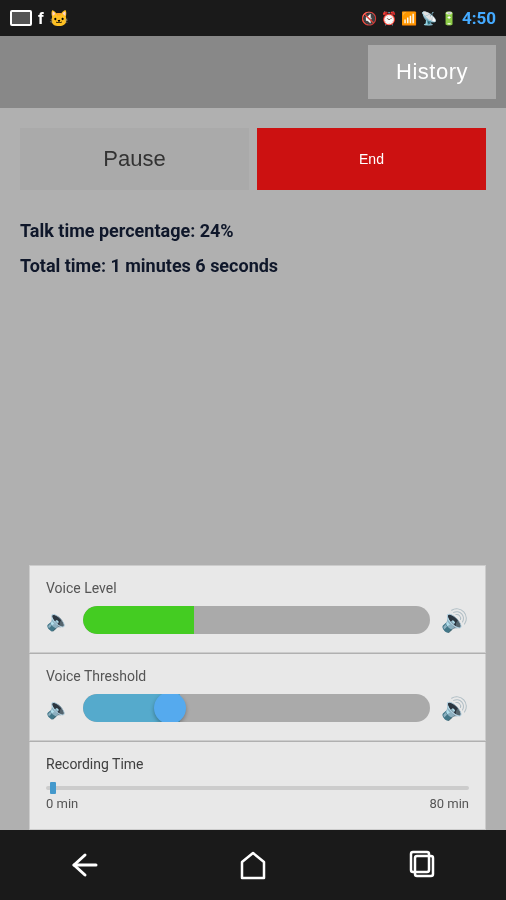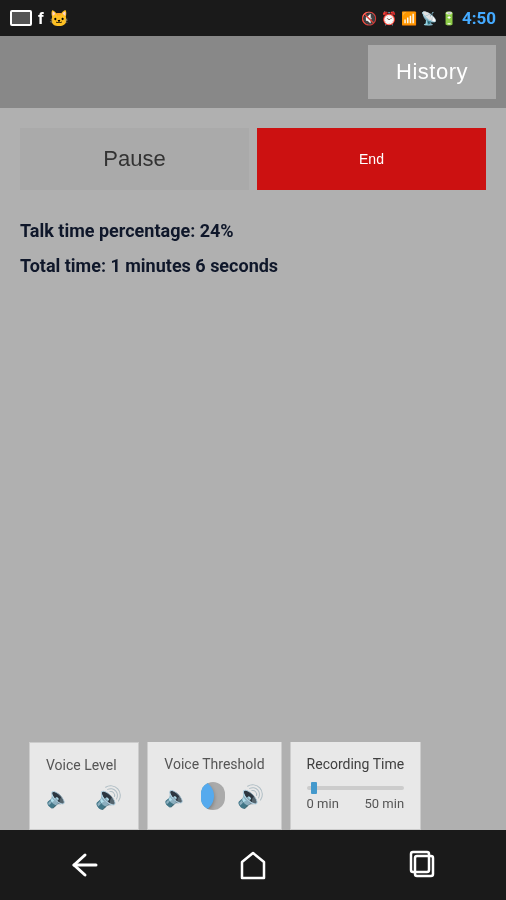--- a/index.html
+++ b/index.html
@@ -130,22 +130,22 @@
       margin-bottom: 10px;
       line-height: 1.4;
     }
 
     
     .spacer { flex: 1; }
 
     
     .slider-section {
       display: flex;
-      flex-direction: row;
-      gap: 8px;
+      flex-direction: column;
+      gap: 1px;
       padding-left: 9px;
     }
     .slider-card {
       background: #e8e8e8;
       border: 1px solid #ccc;
       padding: 14px 16px 18px 16px;
       margin-bottom: 0;
     }
     .slider-card + .slider-card {
       border-top: none;
@@ -325,21 +325,21 @@
 
     <div class="recording-card">
       <div class="recording-label">Recording Time</div>
       <div class="recording-track-container">
         <div class="recording-track">
           <div class="recording-indicator"></div>
         </div>
       </div>
       <div class="recording-minmax">
         <span class="recording-min">0 min</span>
-        <span class="recording-max">50 min</span>
+        <span class="recording-max">80 min</span>
       </div>
     </div>
 
   </div>
 </div>
 
 <div class="bottom-nav">
   <button class="nav-btn">
     <svg width="30" height="26" viewBox="0 0 30 26">
       <polyline points="16,3 5,13 16,23" fill="none" stroke="white" stroke-width="3" stroke-linecap="round" stroke-linejoin="round"></polyline>

